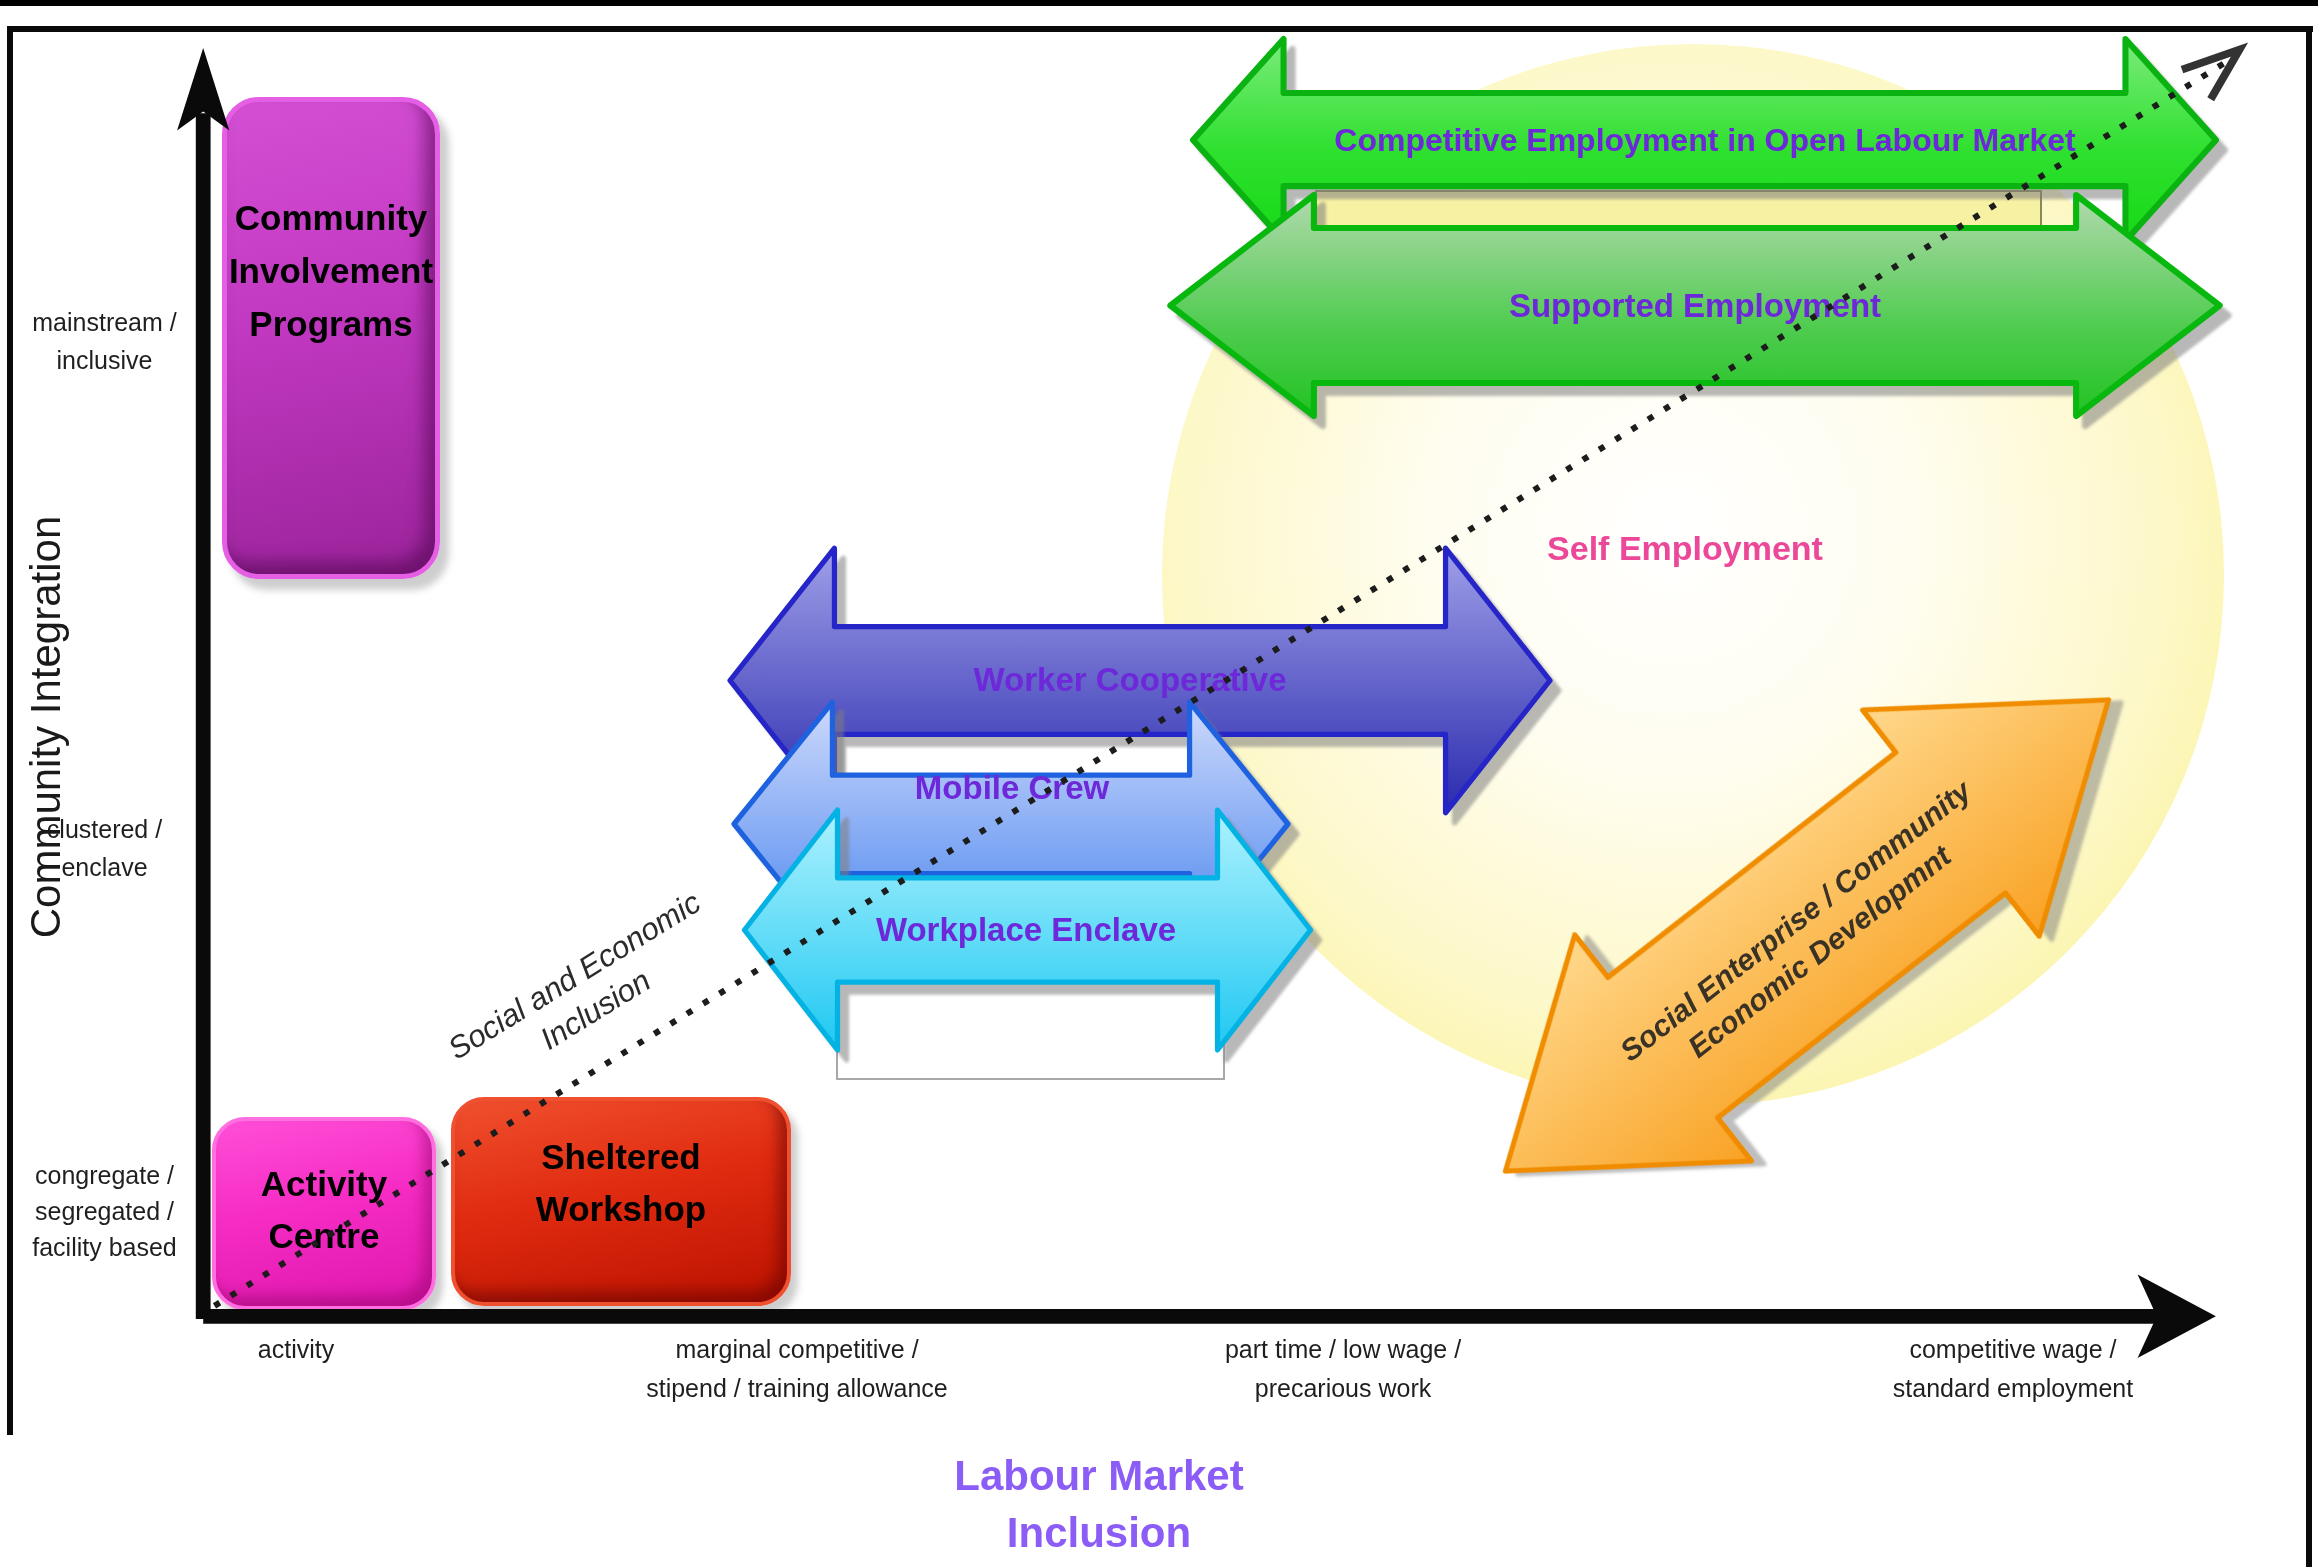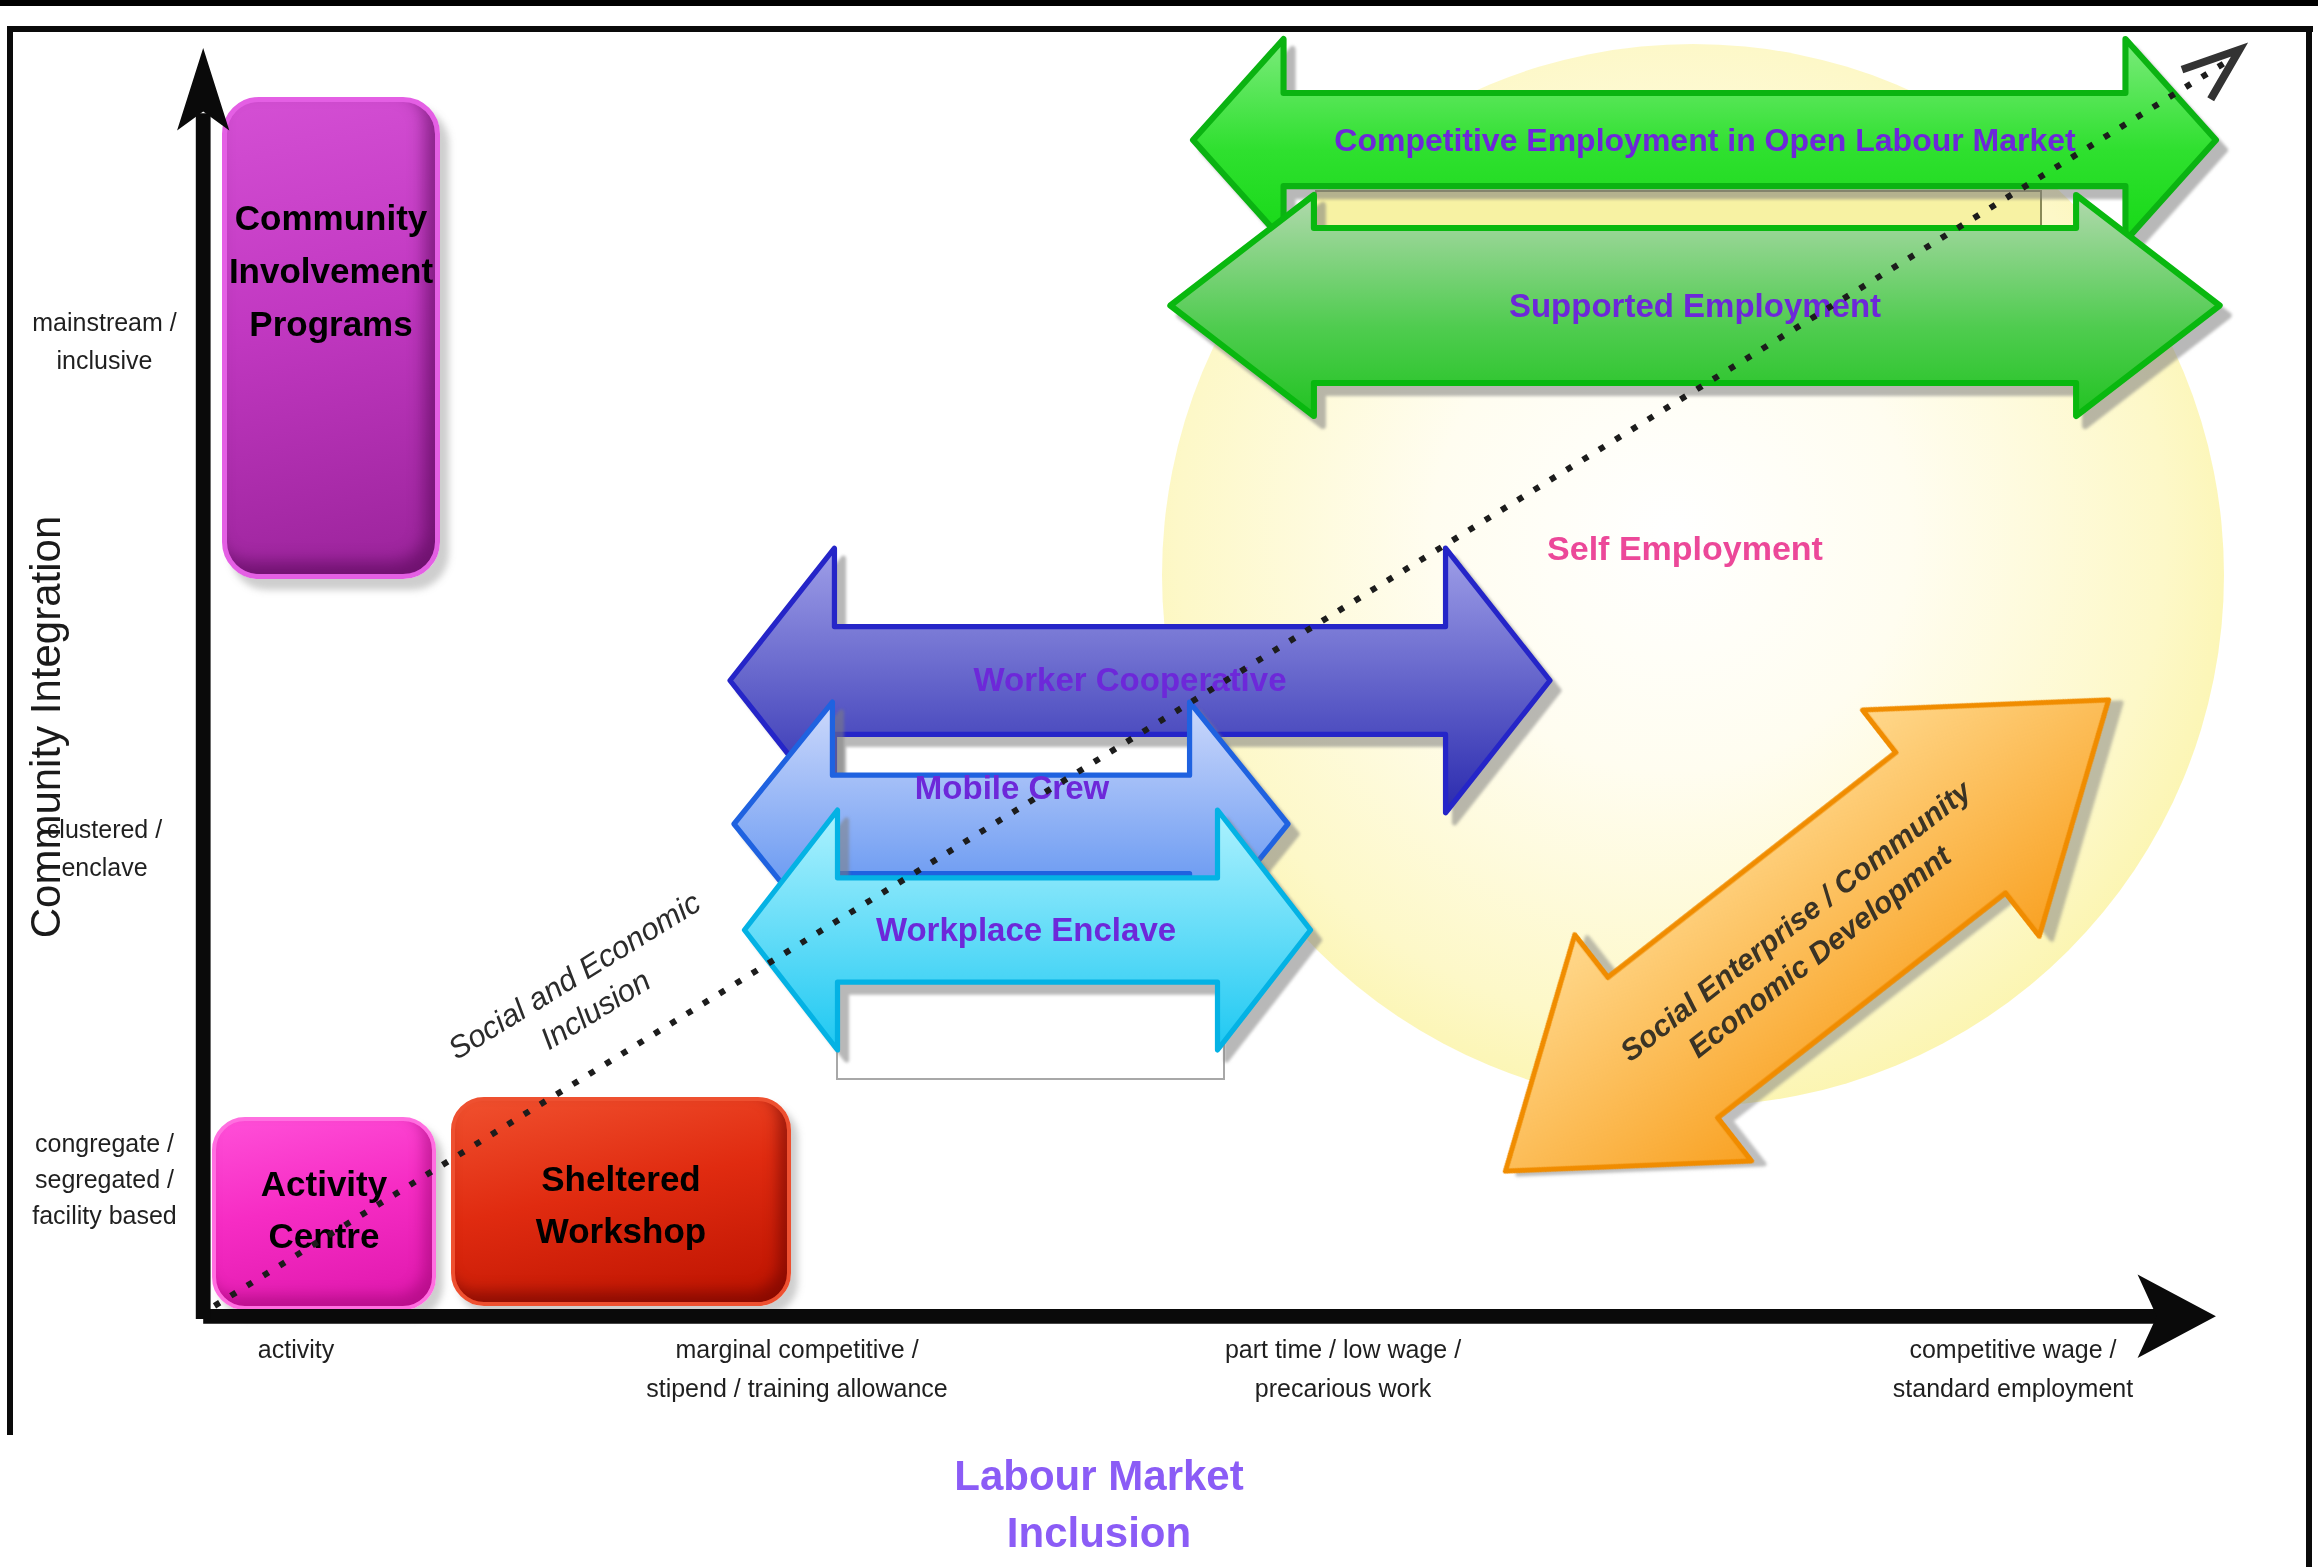--- a/index.html
+++ b/index.html
@@ -43,21 +43,21 @@
     background:linear-gradient(168deg,#ff4fd8 0%,#f62cc4 45%,#de17ac 100%);
     border:4.4px solid #ff6fe0;
     box-shadow:inset -8.7px -10.4px 14px rgba(140,0,100,.45), 7px 8.7px 7px rgba(115,115,115,.35);
     font-size:35px;line-height:52px;padding-top:37px;box-sizing:border-box;border-radius:33px;
   }
   .box-sheltered{
     left:451px;top:1097px;width:340px;height:209px;
     background:linear-gradient(168deg,#f0502e 0%,#e02b10 45%,#bb1200 100%);
     border:4.4px solid #ee5030;
     box-shadow:inset -8.7px -10.4px 14px rgba(90,0,0,.5), 7px 8.7px 7px rgba(115,115,115,.35);
-    font-size:35px;line-height:52px;padding-top:52px;box-sizing:border-box;border-radius:33px;
+    font-size:35px;line-height:52px;padding-top:30px;box-sizing:border-box;border-radius:33px;
   }
   
   .arrow-svg{z-index:6;overflow:visible;filter:drop-shadow(9.6px 10.4px 1.7px rgba(125,125,125,.55));}
   .arrow-label{z-index:7;color:#6d28d9;font-weight:bold;white-space:nowrap;transform:translate(-50%,-50%);}
   .lbl-green1{font-size:32px;}
   .lbl-green2{font-size:33px;}
   .lbl-blue{font-size:33px;}
   .orange-wrap{left:1424px;top:792px;width:766px;height:287px;transform:rotate(-38deg);z-index:6;}
   .orange-wrap svg{position:absolute;left:0;top:0;overflow:visible;filter:drop-shadow(8.7px 10.4px 1.7px rgba(125,125,125,.5));}
   .lbl-orange{position:absolute;left:50%;top:50%;transform:translate(-50%,-50%);text-align:center;
@@ -66,21 +66,21 @@
     white-space:nowrap;z-index:7;}
   
   .dotted-svg{left:0;top:0;z-index:8;pointer-events:none;}
   .lbl-inclusion{
     left:324px;top:953px;width:522px;text-align:center;transform:rotate(-31.7deg);
     font-size:31px;font-style:italic;font-weight:500;line-height:40px;color:#2b2b2b;z-index:8;
   }
   
   .tick{color:#1f1f1f;font-size:25px;text-align:center;z-index:9;}
   .ytick{width:183px;left:13px;line-height:38px;}
-  .ytick-3{line-height:36px;}
+  .ytick-3{line-height:36px;margin-top:32px;}
   .xtick{width:488px;line-height:39px;top:1330px;transform:translateX(-50%);}
   .y-title{
     left:-344px;top:701px;width:784px;height:52px;text-align:center;transform:rotate(-90deg);
     font-size:42px;font-weight:400;color:#1a1a1a;z-index:9;
   }
   .x-title{
     left:855px;top:1447px;width:488px;text-align:center;font-size:42px;font-weight:600;
     line-height:57px;color:#8b5cf6;z-index:9;
   }
 </style>

